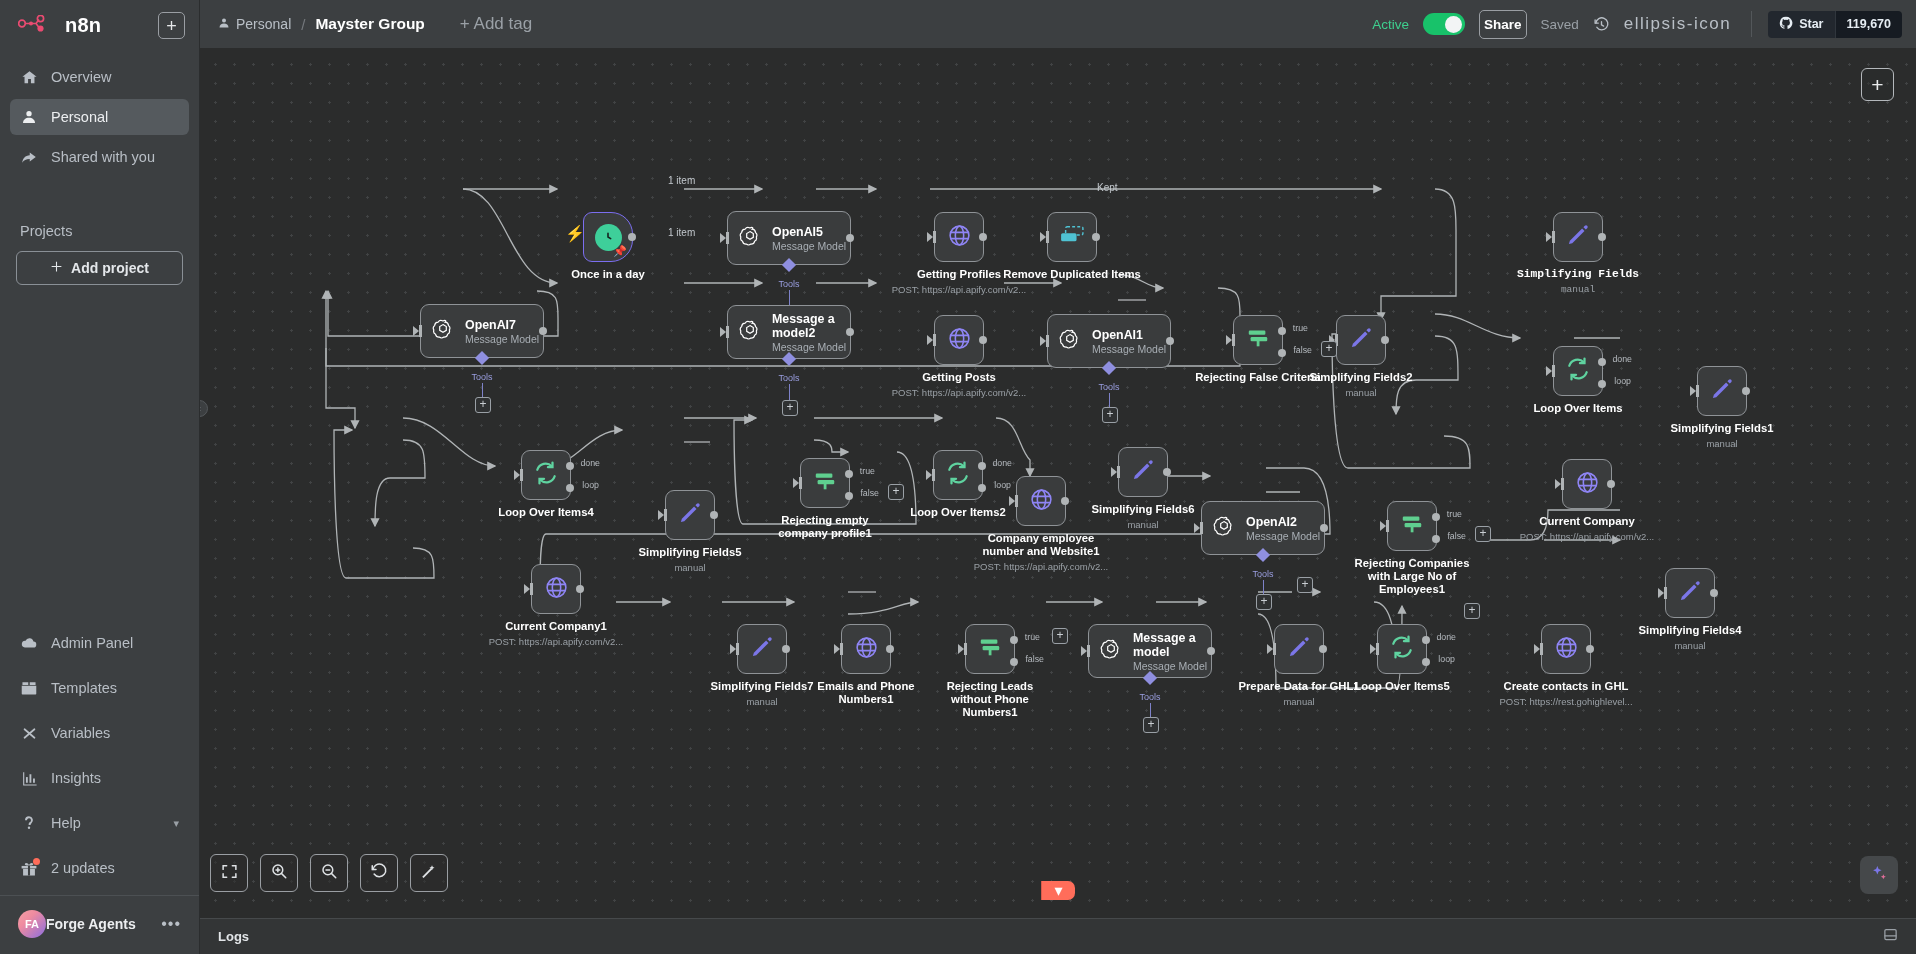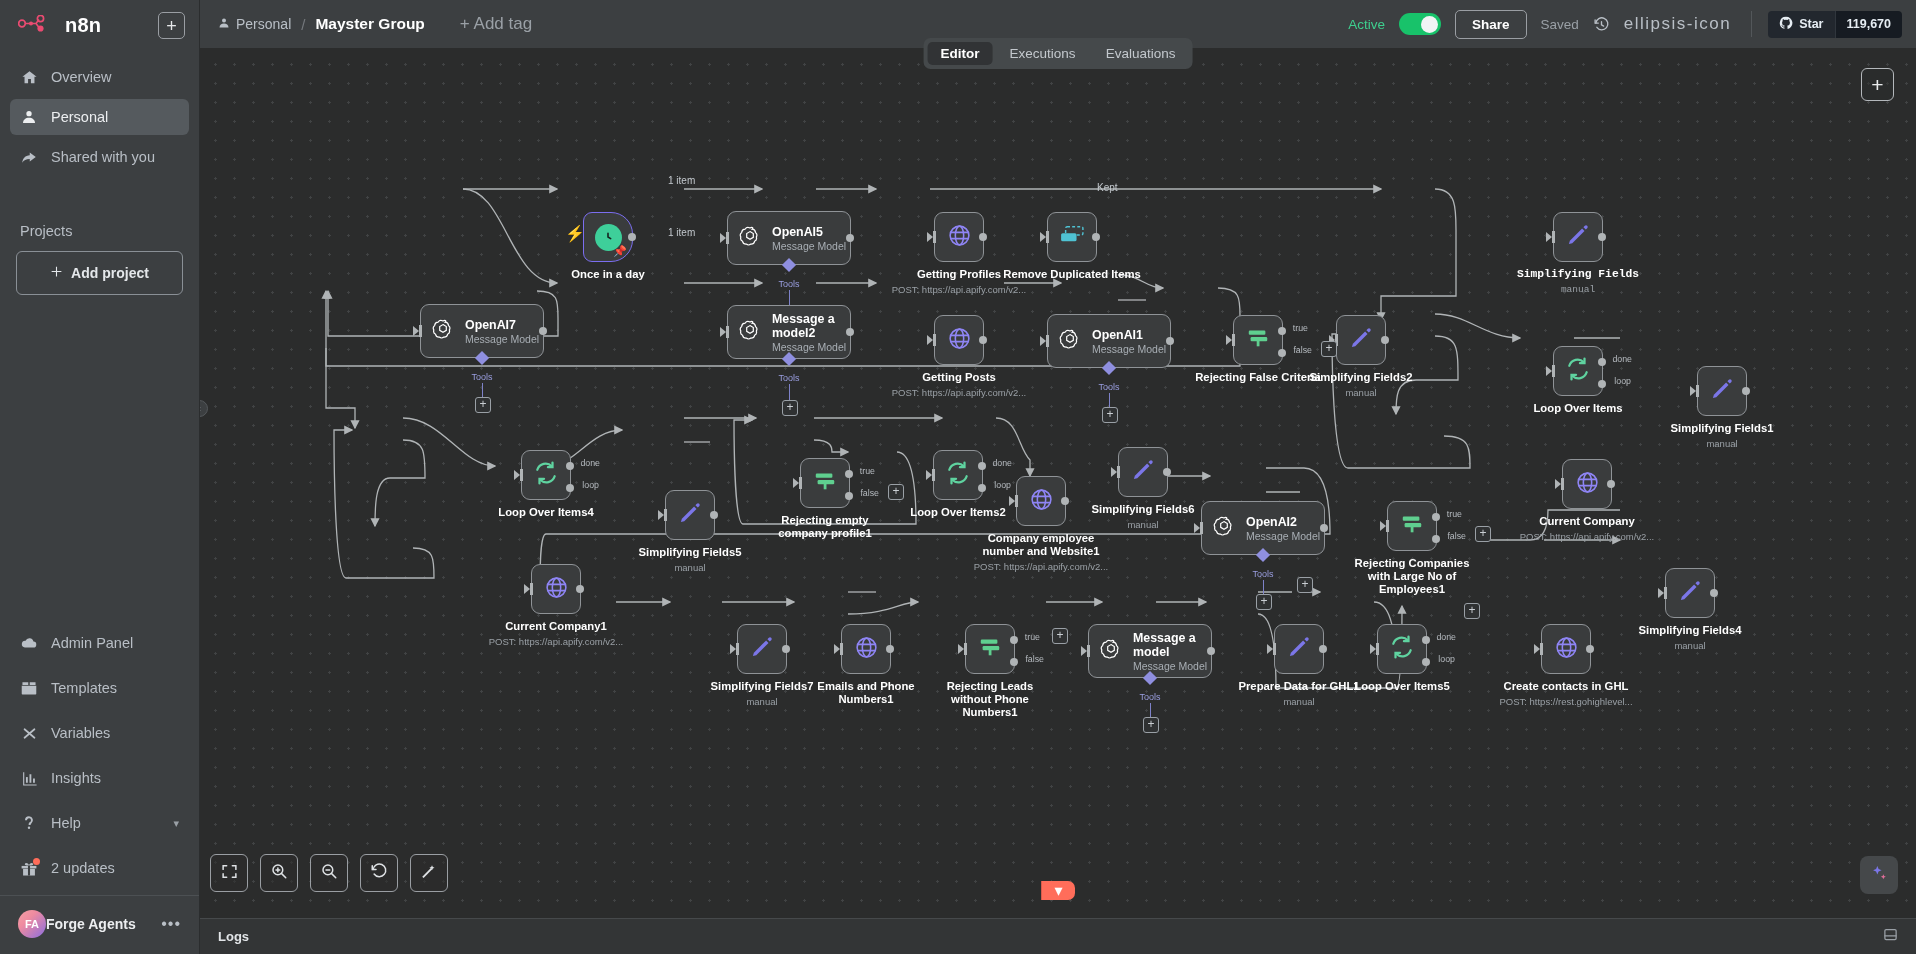--- a/index.html
+++ b/index.html
@@ -35,21 +35,21 @@
     height: 36px; padding: 0 10px; margin: 4px 0;
     border-radius: 6px; color:#b9bfc6; font-size:14.5px; cursor:pointer;
   }
   .nav-item.active { background:#555a5e; color:#eceef0; }
   .nav-item .ic { width:18px; height:18px; display:flex; align-items:center; justify-content:center; flex:0 0 18px; }
   .nav-item .ic svg { display:block; }
   .section-label {
     color:#b9bfc6; font-size:14.5px; padding: 0 20px; margin-top: 44px; margin-bottom: 12px;
   }
   .add-project {
-    margin: 0 16px; height: 44px; border:1px solid #8a9096; border-radius:6px;
+    margin: 0 16px; height: 34px; border:1px solid #8a9096; border-radius:6px;
     display:flex; align-items:center; justify-content:center; gap:8px;
     color:#e4e7ea; font-size:14px; font-weight:600; cursor:pointer;
   }
   .sb-bottom { margin-top:auto; padding-bottom: 0; }
   .sb-bottom .nav-item { margin: 9px 0; }
   .chev { margin-left:auto; color:#9aa0a6; font-size:11px; }
   .badge-dot {
     position:absolute; width:7px; height:7px; border-radius:50%;
     background:#ff6d5a; top:-1px; right:-2px;
   }
@@ -80,21 +80,21 @@
   .top-right { margin-left:auto; display:flex; align-items:center; gap:14px; }
   .active-label { color:#3ecf8e; font-size:13.5px; }
   .toggle {
     width:42px; height:22px; border-radius:11px; background:#18c26a; position:relative; cursor:pointer;
   }
   .toggle .knob {
     position:absolute; width:17px; height:17px; border-radius:50%; background:#f2f4f5; top:2.5px; right:3px;
   }
   .share-btn {
     border:1px solid #9a9ea3; border-radius:5px; color:#fff; font-size:13.5px; font-weight:700;
-    padding: 6px 16px; cursor:pointer;
+    padding: 6px 4px; cursor:pointer;
   }
   .saved-text { color:#9aa0a6; font-size:13.5px; }
   .icon-btn { color:#b9bfc6; cursor:pointer; display:flex; align-items:center; }
   .dots-btn { color:#b9bfc6; font-size:17px; letter-spacing:1.5px; cursor:pointer; }
   .gh-sep { width:1px; height:26px; background:#53575a; margin:0 2px 0 6px; }
   .gh {
     display:flex; align-items:stretch; border-radius:4px; overflow:hidden; font-size:12.5px; font-weight:700; cursor:pointer;
   }
   .gh-star { background:#22272e; color:#e6edf3; display:flex; align-items:center; gap:6px; padding:5px 11px; }
   .gh-count { background:#161b22; color:#e6edf3; display:flex; align-items:center; padding:5px 11px; border-left:1px solid #30363d; }
@@ -388,25 +388,20 @@
                   <path d="M12 1.5A10.5 10.5 0 0 0 8.7 22c.5.1.7-.2.7-.5v-2c-2.9.6-3.5-1.4-3.5-1.4-.5-1.2-1.2-1.5-1.2-1.5-.9-.6.1-.6.1-.6 1 .1 1.6 1.1 1.6 1.1.9 1.6 2.4 1.1 3 .9.1-.7.4-1.1.7-1.4-2.3-.3-4.8-1.2-4.8-5.2 0-1.2.4-2.1 1.1-2.8-.1-.3-.5-1.4.1-2.9 0 0 .9-.3 2.9 1.1a10 10 0 0 1 5.2 0c2-1.4 2.9-1.1 2.9-1.1.6 1.5.2 2.6.1 2.9.7.7 1.1 1.6 1.1 2.8 0 4-2.5 4.9-4.8 5.2.4.3.7 1 .7 2v3c0 .3.2.6.7.5A10.5 10.5 0 0 0 12 1.5z"></path>
                 </svg>
             </span>
             <span>Star</span>
           </span>
           <span class="gh-count">119,670</span>
         </span>
       </div>
     </header>
 
-    <div class="tabs">
-      <div class="tab active">Editor</div>
-      <div class="tab">Executions</div>
-      <div class="tab">Evaluations</div>
-    </div>
 
     <div class="canvas">
       <div class="collapse-handle">‹</div>
       <div class="canvas-plus">+</div>
 
       <svg class="edges" viewBox="0 0 1716 906" preserveAspectRatio="none">
         <defs>
           <marker id="ar" markerWidth="7" markerHeight="7" refX="6" refY="3.5" orient="auto">
             <polygon points="0,0 7,3.5 0,7" class="arrow"></polygon>
           </marker>

